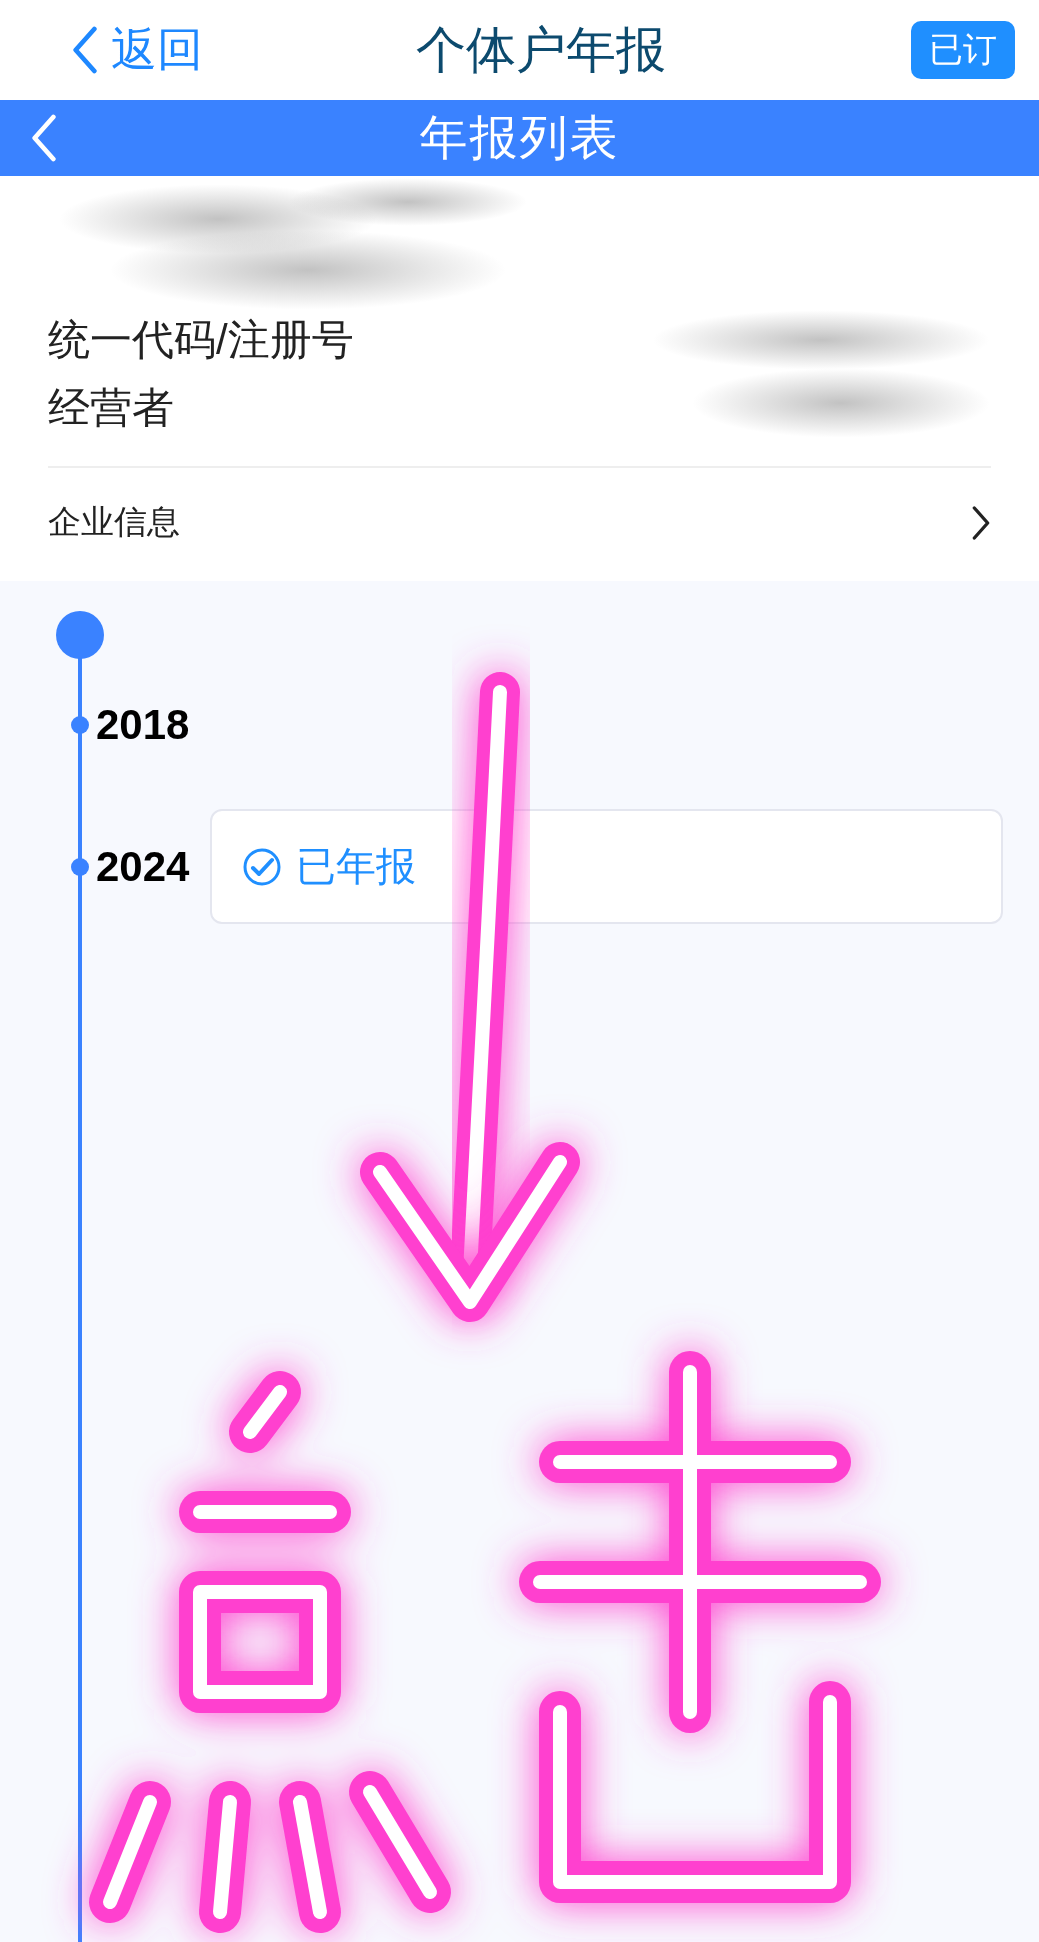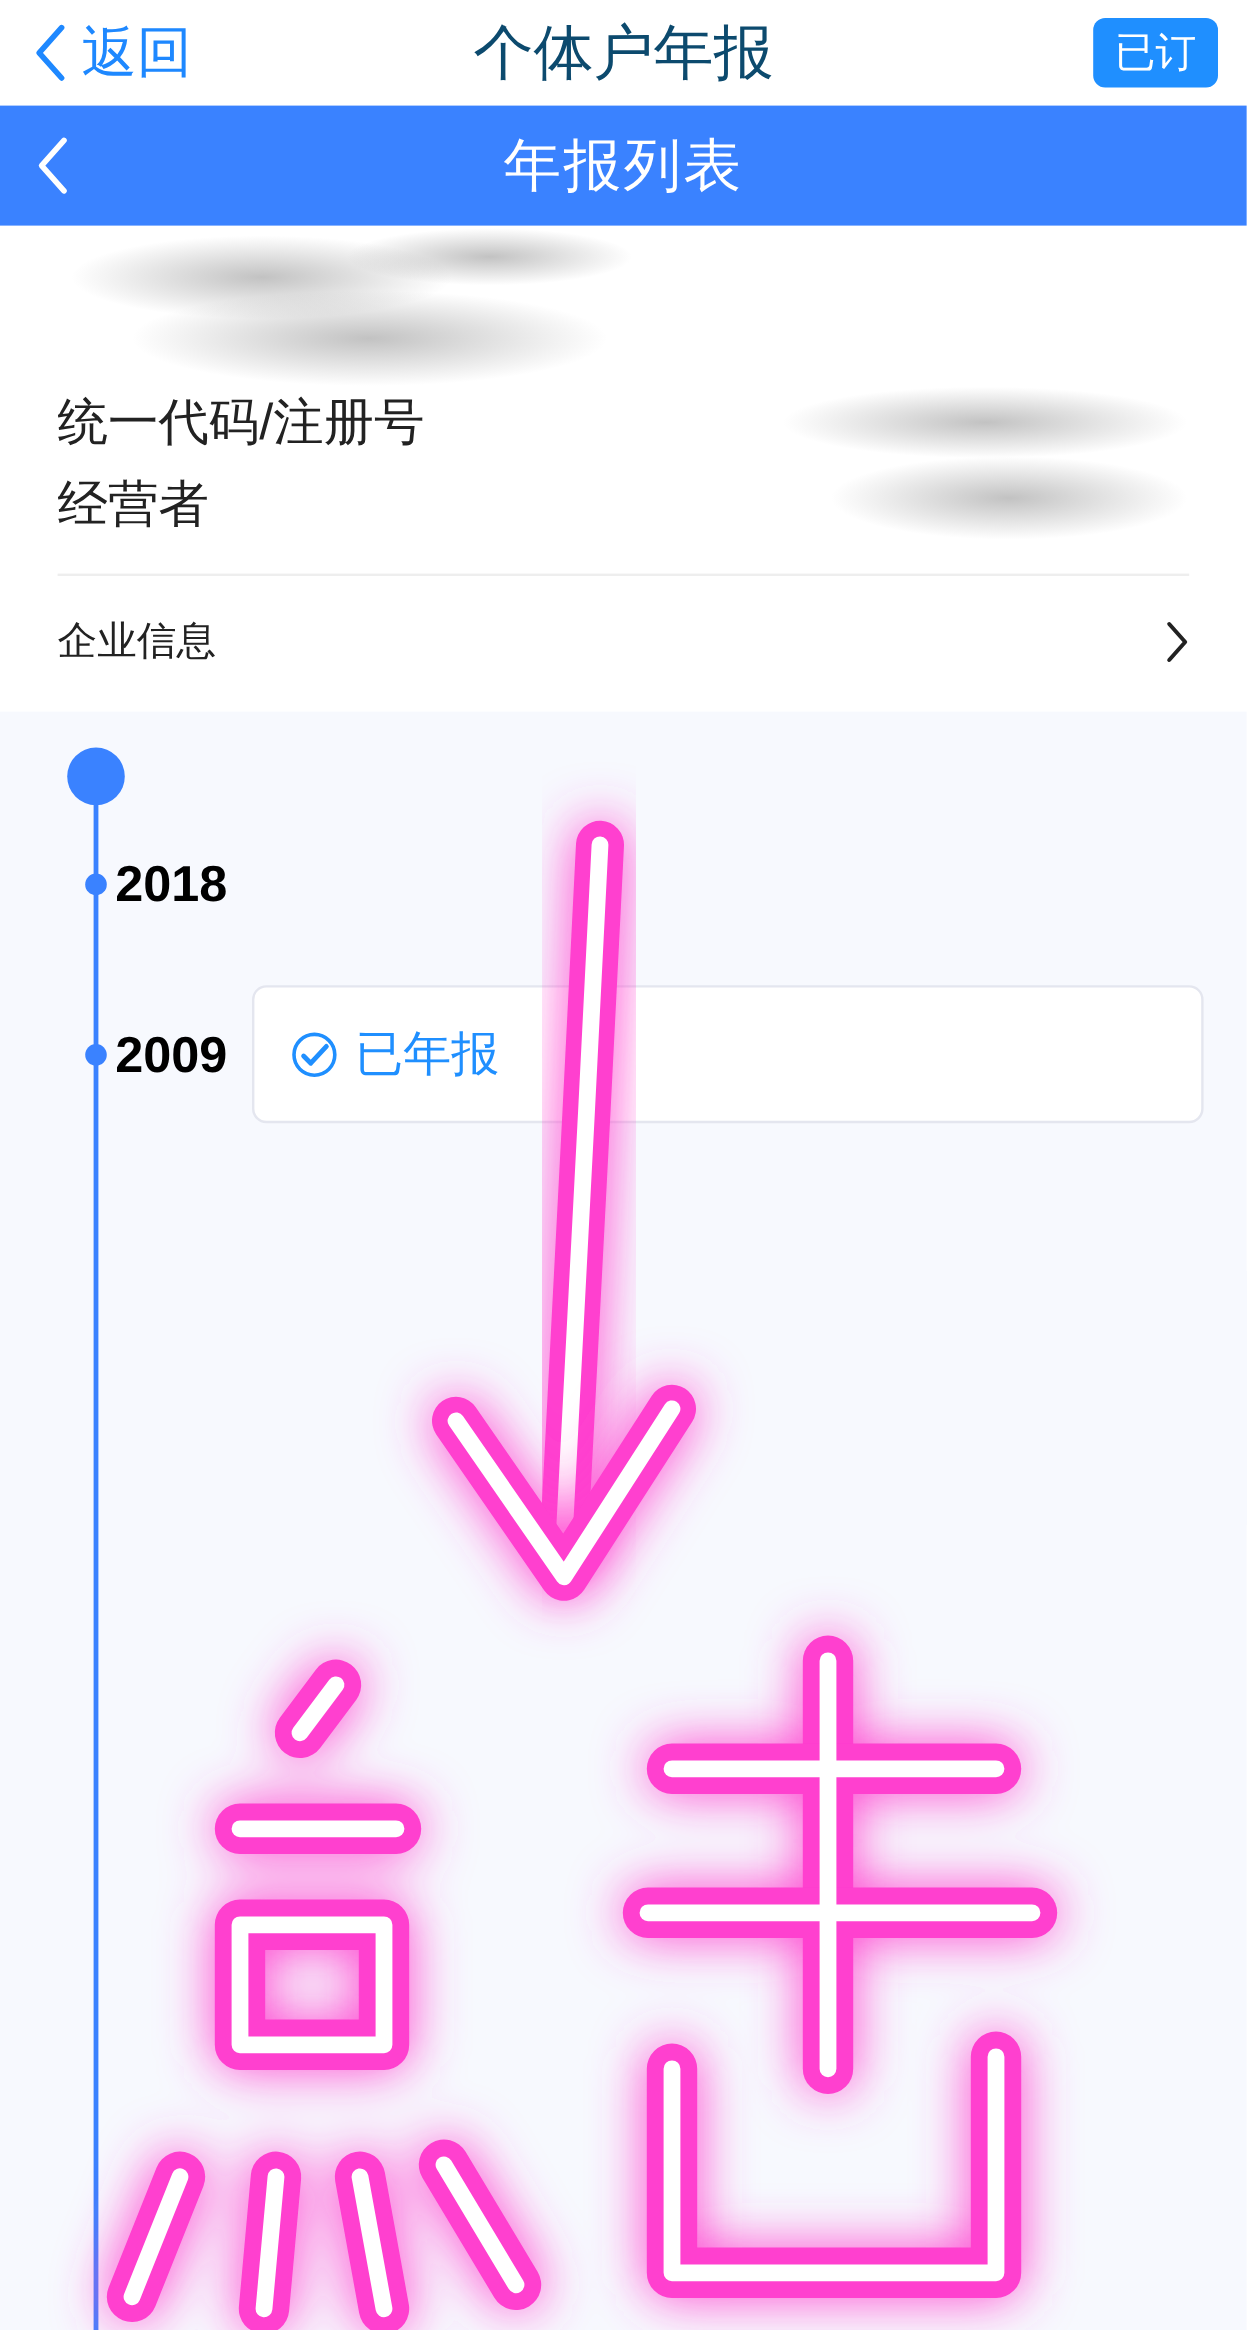--- a/index.html
+++ b/index.html
@@ -1,26 +1,26 @@
 <!DOCTYPE html>
 <html><head>
 <meta charset="utf-8">
 <style>
   * { margin:0; padding:0; box-sizing:border-box; }
   html,body { width:1039px; height:1942px; font-family:-apple-system,"PingFang SC","Helvetica Neue",Arial,sans-serif; background:#fff; color:#222; }
 
   
-  .topbar { height:88px; display:flex; align-items:center; justify-content:center; position:relative; background:#fff; }
+  .topbar { height:100px; display:flex; align-items:center; justify-content:center; position:relative; background:#fff;margin-left:43px; }
   .topbar .back { position:absolute; left:28px; top:0; height:100%; display:flex; align-items:center; gap:12px; color:#1e88ff; font-size:46px; cursor:pointer; }
   .topbar .back svg { width:28px; height:48px; display:block; }
   .topbar .title { font-size:50px; color:#0c4a6e; }
   .topbar .badge { position:absolute; right:24px; top:50%; transform:translateY(-50%); background:#1f8fff; color:#fff; font-size:34px; padding:6px 18px; border-radius:10px; cursor:pointer; }
 
   
-  .subheader { height:100px; background:#3a82ff; color:#fff; display:flex; align-items:center; justify-content:center; position:relative; }
+  .subheader { height:76px; background:#3a82ff; color:#fff; display:flex; align-items:center; justify-content:center; position:relative; }
   .subheader svg { position:absolute; left:30px; top:50%; transform:translateY(-50%); width:28px; height:48px; display:block; }
   .subheader .subtitle { font-size:48px; color:#fff; letter-spacing:2px; }
 
   
   .infocard { background:#fff; padding:14px 48px 0 48px; }
   .redact-top { height:120px; position:relative; }
   .redact-top .smudge { position:absolute; border-radius:50%; }
   .info-row { display:flex; justify-content:space-between; align-items:center; margin-bottom:8px; }
   .info-label { font-size:42px; color:#222; }
   .info-value-redacted { width:340px; height:60px; position:relative; }
@@ -113,21 +113,21 @@
   <div class="vdot"></div>
   <div class="vline"></div>
 
   <div class="yearblock" style="margin-top:80px;">
     <div class="small-dot"></div>
     <span class="yearlabel">2018</span>
   </div>
 
   <div class="yearblock">
     <div class="small-dot"></div>
-    <span class="yearlabel">2009</span>
+    <span class="yearlabel">2024</span>
     <div class="yearcard">
       <span class="status blue">
         <span class="ico">
           <svg viewBox="0 0 40 40">
             <circle cx="20" cy="20" r="17" stroke="#1f8fff" stroke-width="3" fill="none"></circle>
             <path d="M11 21 L17 27 L30 13" stroke="#1f8fff" stroke-width="4" fill="none" stroke-linecap="round" stroke-linejoin="round"></path>
           </svg>
         </span>
         <span>已年报</span>
       </span>

